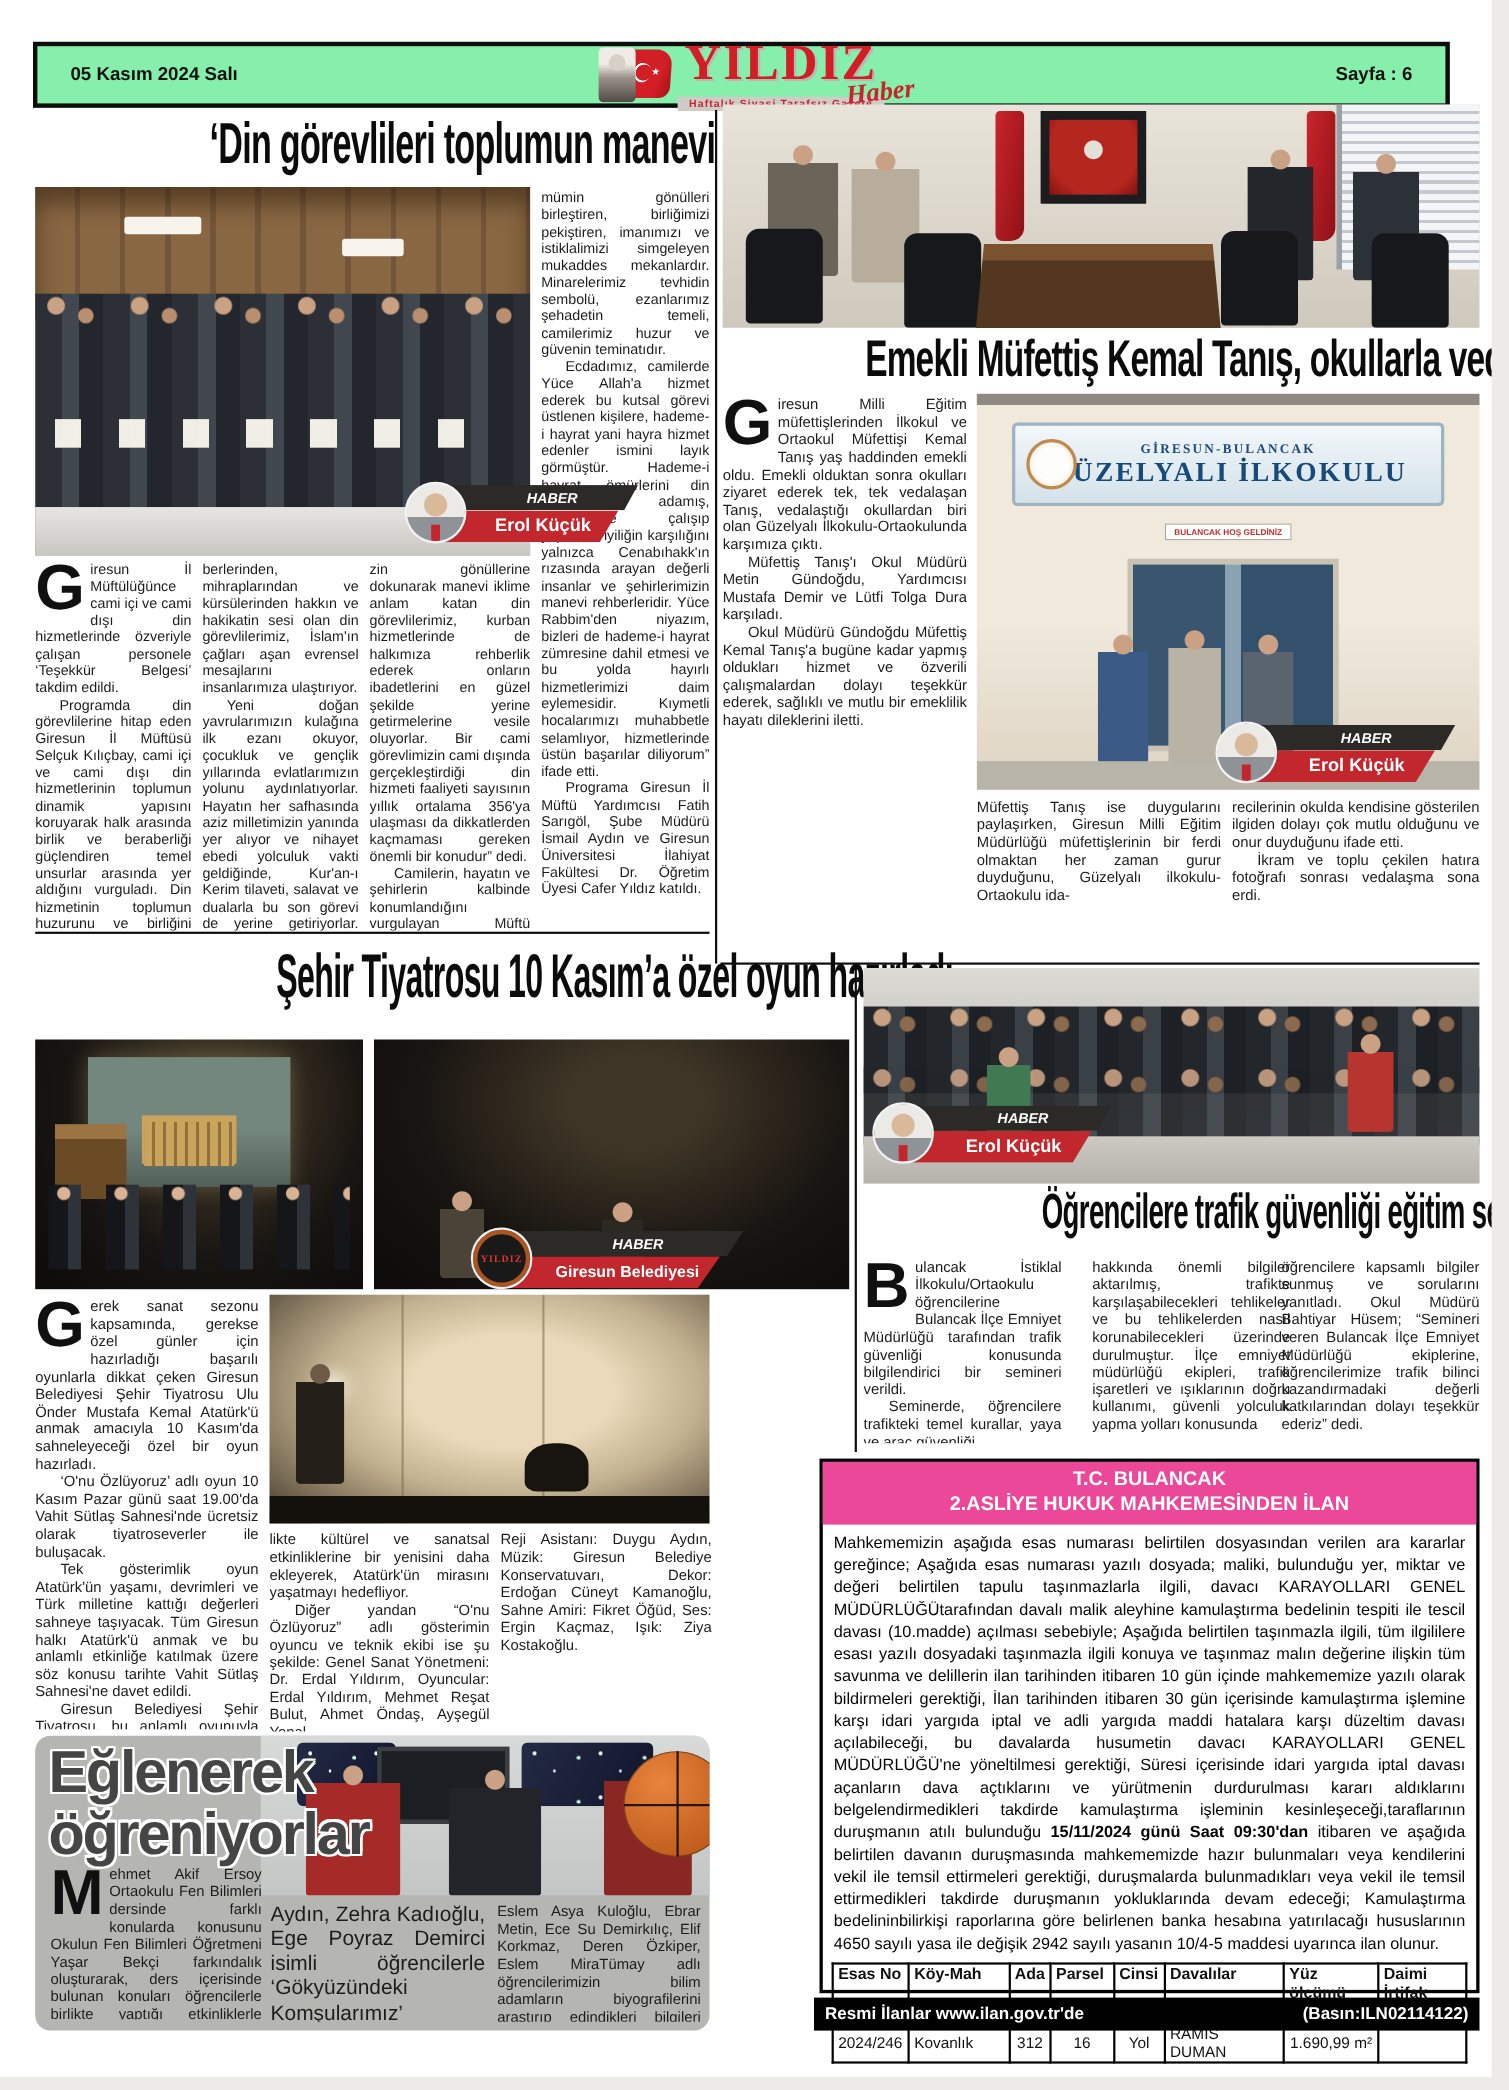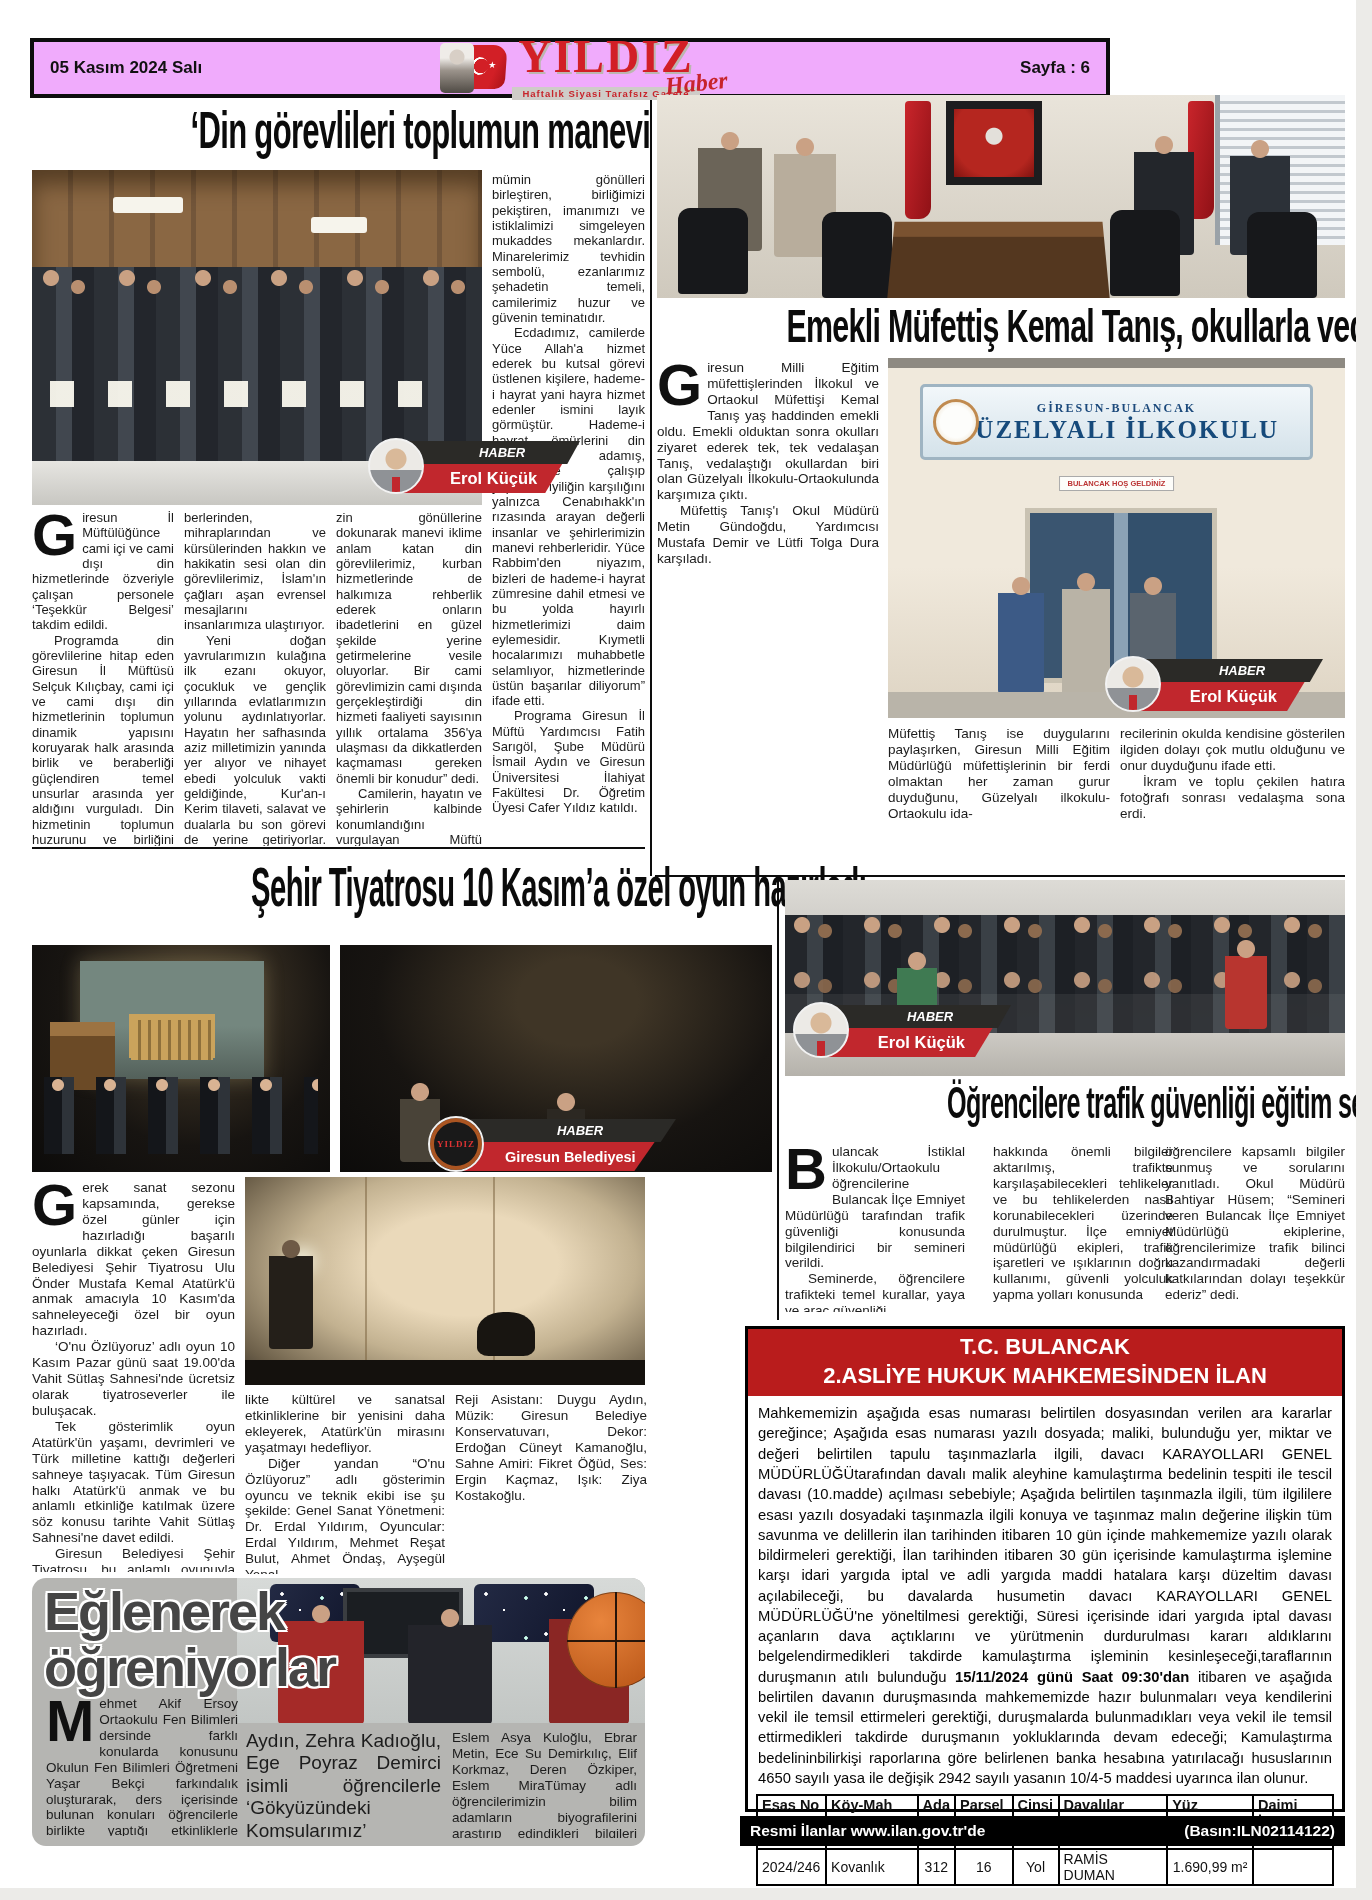--- a/index.html
+++ b/index.html
@@ -6,23 +6,23 @@
   html,body { margin:0; padding:0; }
   body {
     width:1372px; height:1900px; position:relative; background:#fff;
     font-family:"Liberation Sans", sans-serif; color:#111; overflow:hidden;
   }
   .scan-right { position:absolute; right:0; top:0; width:16px; height:100%; background:#ecebe8; }
   .scan-bottom { position:absolute; left:0; bottom:0; width:100%; height:12px; background:#ecebe8; }
 
   
   .masthead {
-    position:absolute; left:30px; top:38px; width:1080px; height:60px;
-    border:4px solid #0d0d0d; background:#f0abfc;
-    display:flex; align-items:center; justify-content:space-between; padding:0 16px;
+    position:absolute; left:30px; top:38px; width:1288px; height:60px;
+    border:4px solid #0d0d0d; background:#86efac;
+    display:flex; align-items:center; justify-content:space-between; padding:0 30px;
   }
   .mh-date, .mh-page { font-weight:700; font-size:17px; color:#111; width:260px; }
   .mh-page { text-align:right; }
   .mh-logo { display:flex; align-items:center; gap:6px; position:relative; top:2px; }
   .mh-art { position:relative; width:66px; height:50px; }
   .mh-face {
     position:absolute; left:0; top:-2px; width:34px; height:50px; border-radius:5px;
     background:
       radial-gradient(circle 8px at 50% 14px, #d8cfc6 7px, rgba(0,0,0,0) 8px),
       linear-gradient(180deg, #efece8 0 30%, #9b938b 55%, #4f4a44);
@@ -176,21 +176,21 @@
   .byline .bands { position:absolute; left:30px; right:0; top:3px; }
   .byline .b-top { height:23px; background:#2b2a27; color:#fff; font-style:italic; font-weight:700; font-size:13px;
     display:flex; align-items:center; justify-content:center; padding-left:26px;
     clip-path:polygon(0 0,100% 0,93% 100%,0 100%); }
   .byline .b-red { height:29px; width:93%; background:#c1272d; color:#fff; font-weight:700; font-size:16.5px;
     display:flex; align-items:center; justify-content:center; padding-left:22px;
     clip-path:polygon(0 0,97% 0,87% 100%,0 100%); }
 
   
   .legal { position:absolute; left:745px; top:1326px; width:600px; height:486px; border:3px solid #000; background:#fff; }
-  .legal-title { background:#b91c1c; color:#fff; text-align:center; font-weight:700; font-size:22px; line-height:1.3; padding:4px 0 6px; }
+  .legal-title { background:#ec4899; color:#fff; text-align:center; font-weight:700; font-size:18px; line-height:1.3; padding:4px 0 6px; }
   .legal-body { padding:7px 10px 4px; font-size:14.8px; line-height:1.37; text-align:justify; color:#050505; }
   table.legal-table { border-collapse:collapse; width:calc(100% - 16px); margin:2px 8px; font-size:14px; }
   .legal-table th, .legal-table td { border:2px solid #000; padding:1px 4px; }
   .legal-table th { text-align:left; vertical-align:top; font-weight:700; font-size:14.5px; line-height:1.15; }
   .legal-table td { text-align:center; }
   .legal-table td:nth-child(1), .legal-table td:nth-child(2), .legal-table td:nth-child(6) { text-align:left; }
   .footerbar { position:absolute; left:740px; top:1816px; width:605px; height:30px; background:#000; color:#fff;
     display:flex; justify-content:space-between; align-items:center; padding:0 10px; font-weight:700; font-size:15.5px; }
 
   
@@ -295,20 +295,21 @@
 
 <div class="headline" style="left:655px; top:302px; width:690px; font-size:42px;">
   <span class="fit" style="transform: scale(0.724029, 1.12);">Emekli Müfettiş Kemal Tanış, okullarla vedalaşıyor</span>
 </div>
 
 <div class="col" style="left:657px; top:360px; width:222px; height:508px; font-size:13.5px;">
   <span class="dropcap">G</span>
   <div class="paras">
       <p>iresun Milli Eğitim müfettişlerinden İlkokul ve Ortaokul Müfettişi Kemal Tanış yaş haddinden emekli oldu. Emekli olduktan sonra okulları ziyaret ederek tek, tek vedalaşan Tanış, vedalaştığı okullardan biri olan Güzelyalı İlkokulu-Ortaokulunda karşımıza çıktı.</p>
       <p>Müfettiş Tanış'ı Okul Müdürü Metin Gündoğdu, Yardımcısı Mustafa Demir ve Lütfi Tolga Dura karşıladı.</p>
+      <p>Okul Müdürü Gündoğdu Müfettiş Kemal Tanış'a bugüne kadar yapmış oldukları hizmet ve özverili çalışmalardan dolayı teşekkür ederek, sağlıklı ve mutlu bir emeklilik hayatı dileklerini iletti.</p>
     </div>
 </div>
 
 <div class="photo school" style="left:888px; top:358px; width:457px; height:360px;">
   <div class="sc-sign">
     <div class="sc-sign-logo"></div>
     <div class="l1">GİRESUN-BULANCAK</div>
     <div class="l2">GÜZELYALI İLKOKULU</div>
   </div>
   <div class="sc-welcome">BULANCAK HOŞ GELDİNİZ</div>

